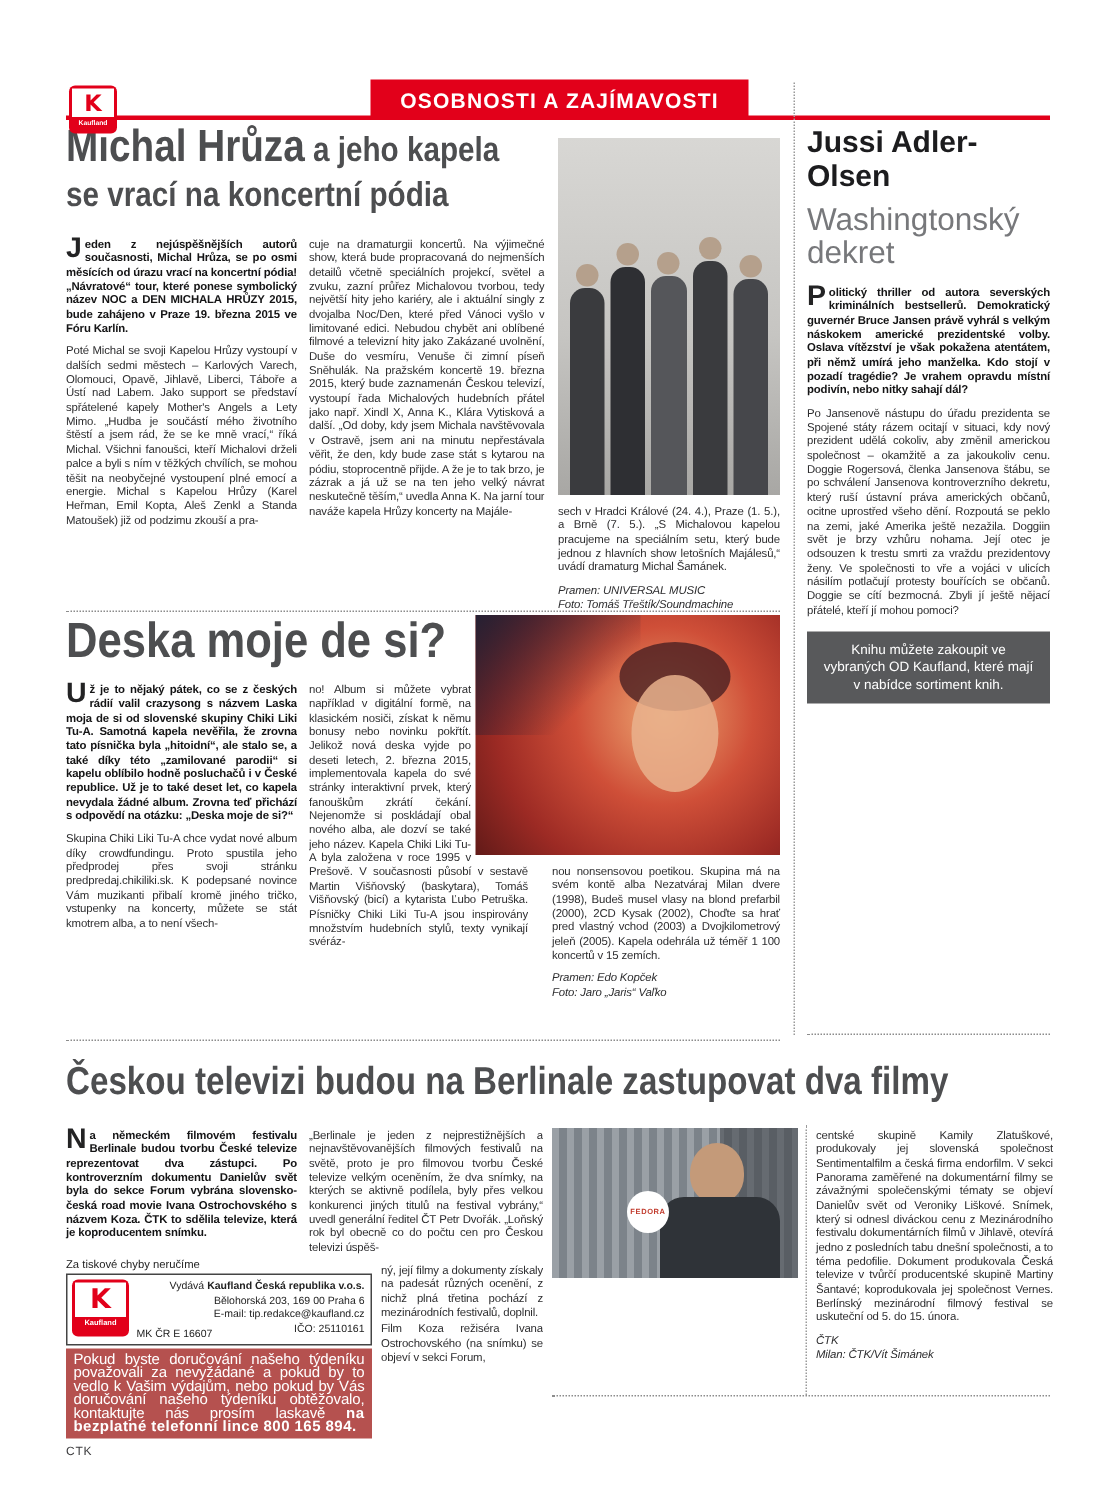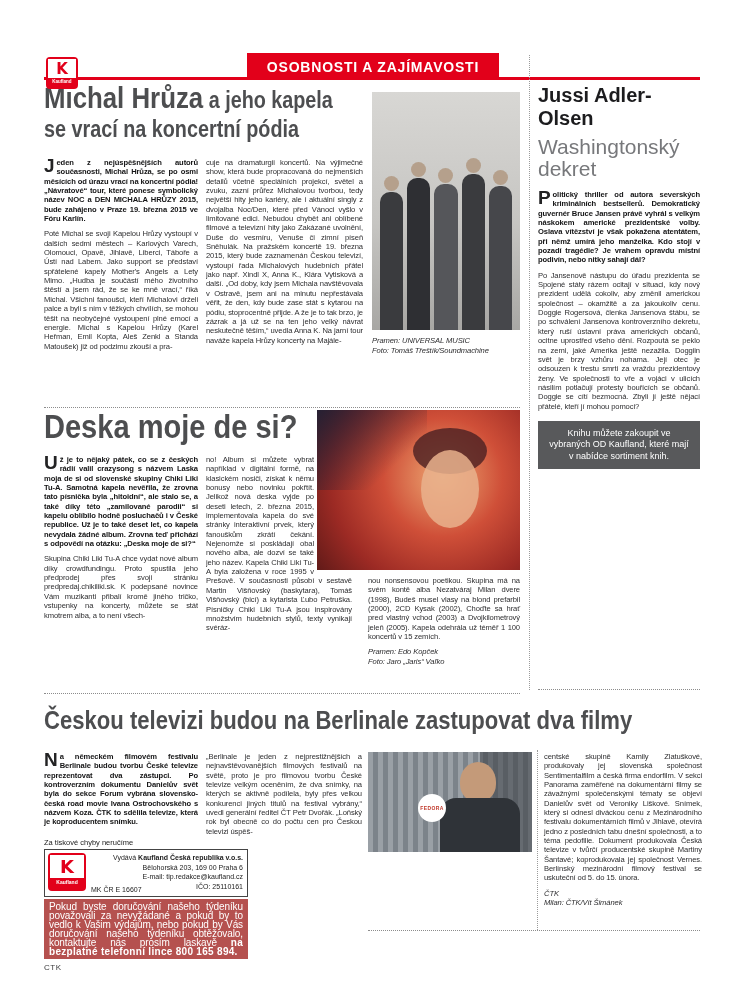--- a/index.html
+++ b/index.html
@@ -145,20 +145,21 @@
   </div>
 
   <div id="a1-c1" class="abs txt">
     <p class="lead"><span class="dropcap">J</span><span>eden z nejúspěšnějších autorů současnosti, Michal Hrůza, se po osmi měsících od úrazu vrací na koncertní pódia! „Návratové“ tour, které ponese symbolický název NOC a DEN MICHALA HRŮZY 2015, bude zahájeno v Praze 19. března 2015 ve Fóru Karlín.</span></p>
     <p>Poté Michal se svoji Kapelou Hrůzy vystoupí v dalších sedmi městech – Karlových Varech, Olomouci, Opavě, Jihlavě, Liberci, Táboře a Ústí nad Labem. Jako support se představí spřátelené kapely Mother's Angels a Lety Mimo. „Hudba je součástí mého životního štěstí a jsem rád, že se ke mně vrací,“ říká Michal. Všichni fanoušci, kteří Michalovi drželi palce a byli s ním v těžkých chvílích, se mohou těšit na neobyčejné vystoupení plné emocí a energie. Michal s Kapelou Hrůzy (Karel Heřman, Emil Kopta, Aleš Zenkl a Standa Matoušek) již od podzimu zkouší a pra-</p>
   </div>
   <div id="a1-c2" class="abs txt">
     <p>cuje na dramaturgii koncertů. Na výjimečné show, která bude propracovaná do nejmenších detailů včetně speciálních projekcí, světel a zvuku, zazní průřez Michalovou tvorbou, tedy největší hity jeho kariéry, ale i aktuální singly z dvojalba Noc/Den, které před Vánoci vyšlo v limitované edici. Nebudou chybět ani oblíbené filmové a televizní hity jako Zakázané uvolnění, Duše do vesmíru, Venuše či zimní píseň Sněhulák. Na pražském koncertě 19. března 2015, který bude zaznamenán Českou televizí, vystoupí řada Michalových hudebních přátel jako např. Xindl X, Anna K., Klára Vytisková a další. „Od doby, kdy jsem Michala navštěvovala v Ostravě, jsem ani na minutu nepřestávala věřit, že den, kdy bude zase stát s kytarou na pódiu, stoprocentně přijde. A že je to tak brzo, je zázrak a já už se na ten jeho velký návrat neskutečně těším,“ uvedla Anna K. Na jarní tour naváže kapela Hrůzy koncerty na Majále-</p>
   </div>
   <div id="a1-c3" class="abs txt">
+    <p>sech v Hradci Králové (24. 4.), Praze (1. 5.), a Brně (7. 5.). „S Michalovou kapelou pracujeme na speciálním setu, který bude jednou z hlavních show letošních Majálesů,“ uvádí dramaturg Michal Šamánek.</p>
     <div class="credits">
       <div>Pramen: UNIVERSAL MUSIC</div>
       <div>Foto: Tomáš Třeštík/Soundmachine</div>
     </div>
   </div>
   <div id="dot-a1" class="abs dot"></div>
 
   <div id="vdot-main" class="abs vdot"></div>
   <div id="rc" class="abs">
     <p id="rc-author">Jussi Adler-Olsen</p>
@@ -200,20 +201,24 @@
 
   <div id="a3-head" class="abs h-main">Českou televizi budou na Berlinale zastupovat dva filmy</div>
   <div id="vdot-bottom" class="abs vdot"></div>
 
   <div id="a3-c1" class="abs txt">
     <p class="lead"><span class="dropcap">N</span><span>a německém filmovém festivalu Berlinale budou tvorbu České televize reprezentovat dva zástupci. Po kontroverzním dokumentu Danielův svět byla do sekce Forum vybrána slovensko-česká road movie Ivana Ostrochovského s názvem Koza. ČTK to sdělila televize, která je koproducentem snímku.</span></p>
   </div>
 
   <div id="a3-c2" class="abs txt">
     <p>„Berlinale je jeden z nejprestižnějších a nejnavštěvovanějších filmových festivalů na světě, proto je pro filmovou tvorbu České televize velkým oceněním, že dva snímky, na kterých se aktivně podílela, byly přes velkou konkurenci jiných titulů na festival vybrány,“ uvedl generální ředitel ČT Petr Dvořák. „Loňský rok byl obecně co do počtu cen pro Českou televizi úspěš-</p>
+    <div class="narrow">
+      <p>ný, její filmy a dokumenty získaly na padesát různých ocenění, z nichž plná třetina pochází z mezinárodních festivalů, doplnil.</p>
+      <p>Film Koza režiséra Ivana Ostrochovského (na snímku) se objeví v sekci Forum,</p>
+    </div>
   </div>
 
   <div id="a3-photo" class="abs">
     <div class="panel"></div>
     <div class="head"></div>
     <div class="body"></div>
     <div class="badge">FEDORA</div>
   </div>
 
 

